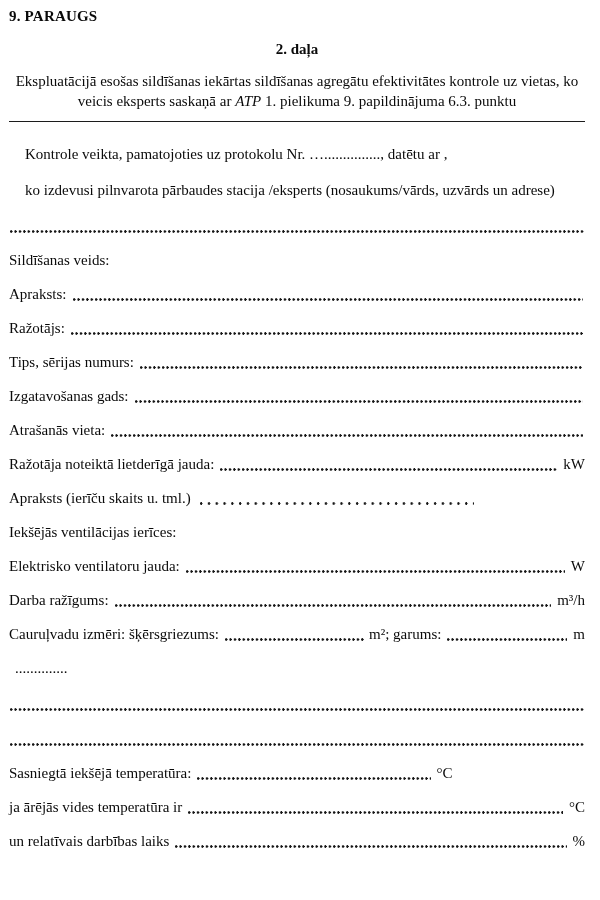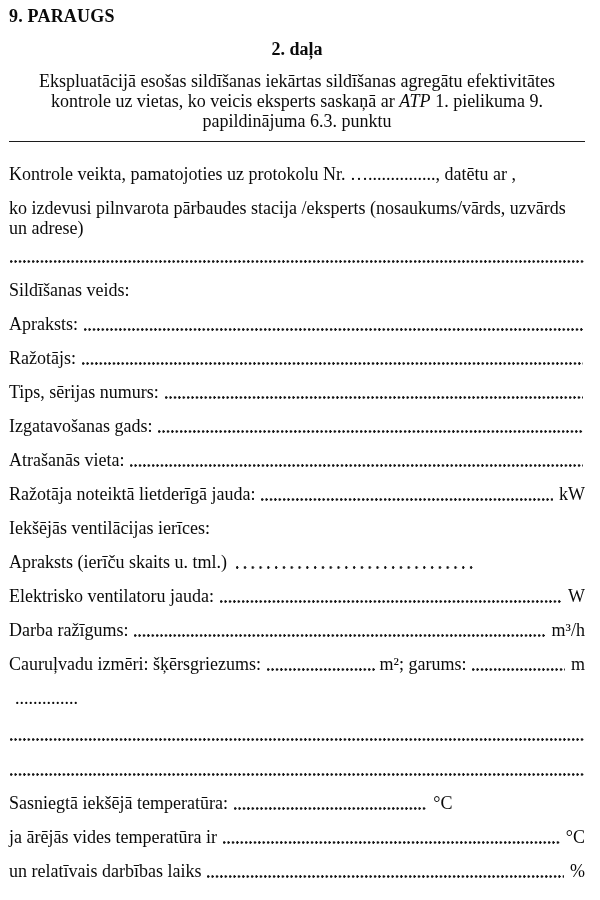--- a/index.html
+++ b/index.html
@@ -1,28 +1,28 @@
 <!DOCTYPE html>
 <html><head>
 <meta charset="utf-8">
 <style>
   html,body { margin:0; padding:0; background:#ffffff; }
   body { width:600px; height:900px; overflow:hidden; }
   .page {
     box-sizing:border-box; width:600px; height:900px;
     padding:6px 15px 8px 9px;
     font-family:"Liberation Serif","DejaVu Serif",serif;
-    font-size:18px; color:#0a0a0a; background:#ffffff;
+    font-size:15px; color:#0a0a0a; background:#ffffff;
   }
   .heading { font-weight:bold; line-height:20px; letter-spacing:0.2px; }
   .part { text-align:center; font-weight:bold; line-height:20px; margin-top:13px; }
   .subtitle { text-align:center; line-height:20px; margin-top:12px; padding:0 4px; }
   .subtitle i { font-style:italic; }
   .rule { border-top:1.7px solid #1c1c1c; margin-top:10px; }
-  .line { margin:0; line-height:20px; white-space:pre-wrap; }
+  .line { margin:16px; line-height:20px; white-space:pre-wrap; }
   .mt-22 { margin-top:22px; } .mt-14 { margin-top:14px; } .mt-15 { margin-top:15px; }
   .mt-36 { margin-top:36px; }
   .row { display:flex; align-items:baseline; line-height:20px; margin-top:14px; white-space:pre; }
   .lbl { flex:0 0 auto; }
   .leader { flex:1 1 auto; align-self:stretch; position:relative; min-width:16px; }
   .leader::before {
     content:""; position:absolute; left:6px; right:2px; bottom:3px; height:3px;
     background-image:radial-gradient(circle at 1.2px 1.5px, #161616 1.05px, rgba(0,0,0,0) 1.45px);
     background-size:4.4px 3px; background-repeat:repeat-x; background-position:0 0;
   }
@@ -90,27 +90,27 @@
     <span class="leader"></span>
   </div>
 
 
   <div class="row">
     <span class="lbl">Ražotāja noteiktā lietderīgā jauda:</span>
     <span class="leader"></span>
     <span class="unit">kW</span>
   </div>
 
-  <div class="row mt-15">
-    <span class="lbl">Iekšējās ventilācijas ierīces:</span>
-  </div>
-
   <div class="row w81">
     <span class="lbl">Apraksts (ierīču skaits u. tml.)</span>
     <span class="leader wide"></span>
+  </div>
+
+  <div class="row mt-15">
+    <span class="lbl">Iekšējās ventilācijas ierīces:</span>
   </div>
 
   <div class="row">
     <span class="lbl">Elektrisko ventilatoru jauda:</span>
     <span class="leader"></span>
     <span class="unit">W</span>
   </div>
 
   <div class="row">
     <span class="lbl">Darba ražīgums:</span>

